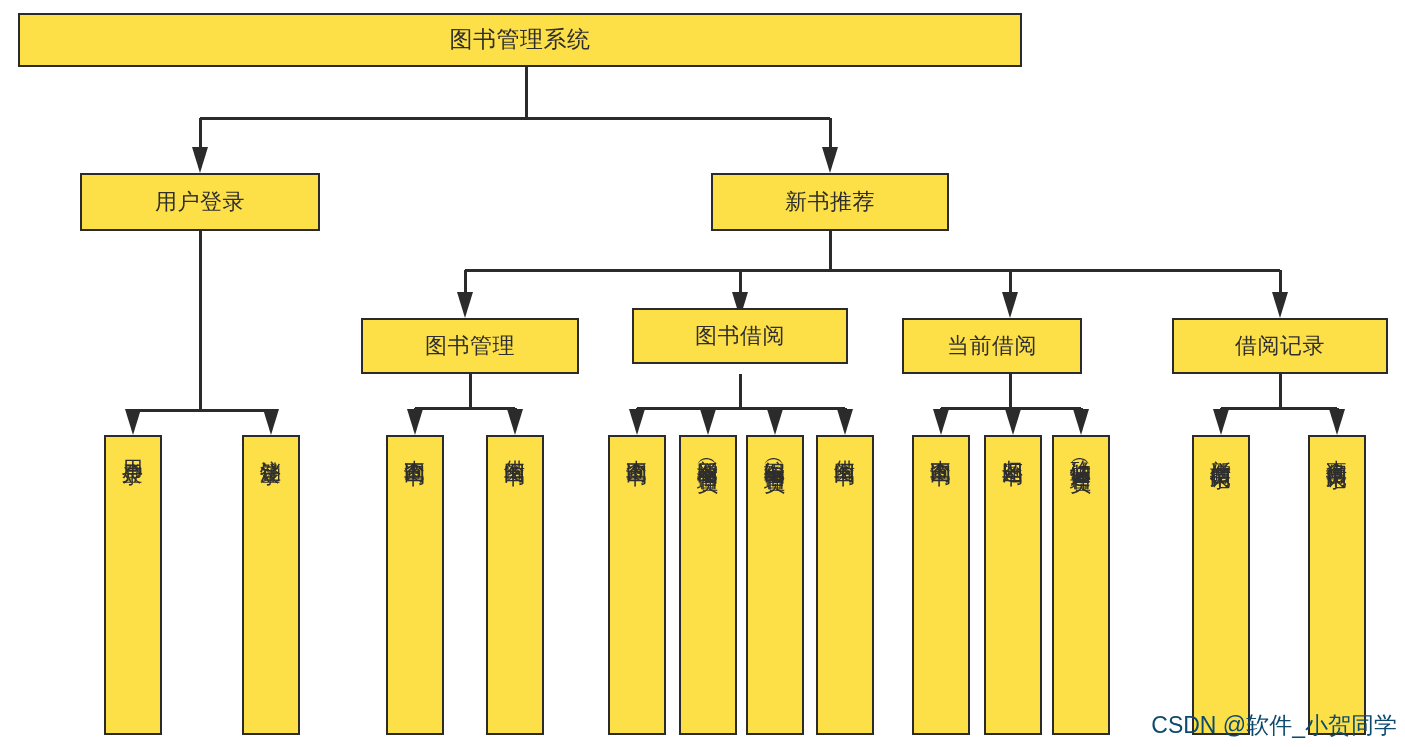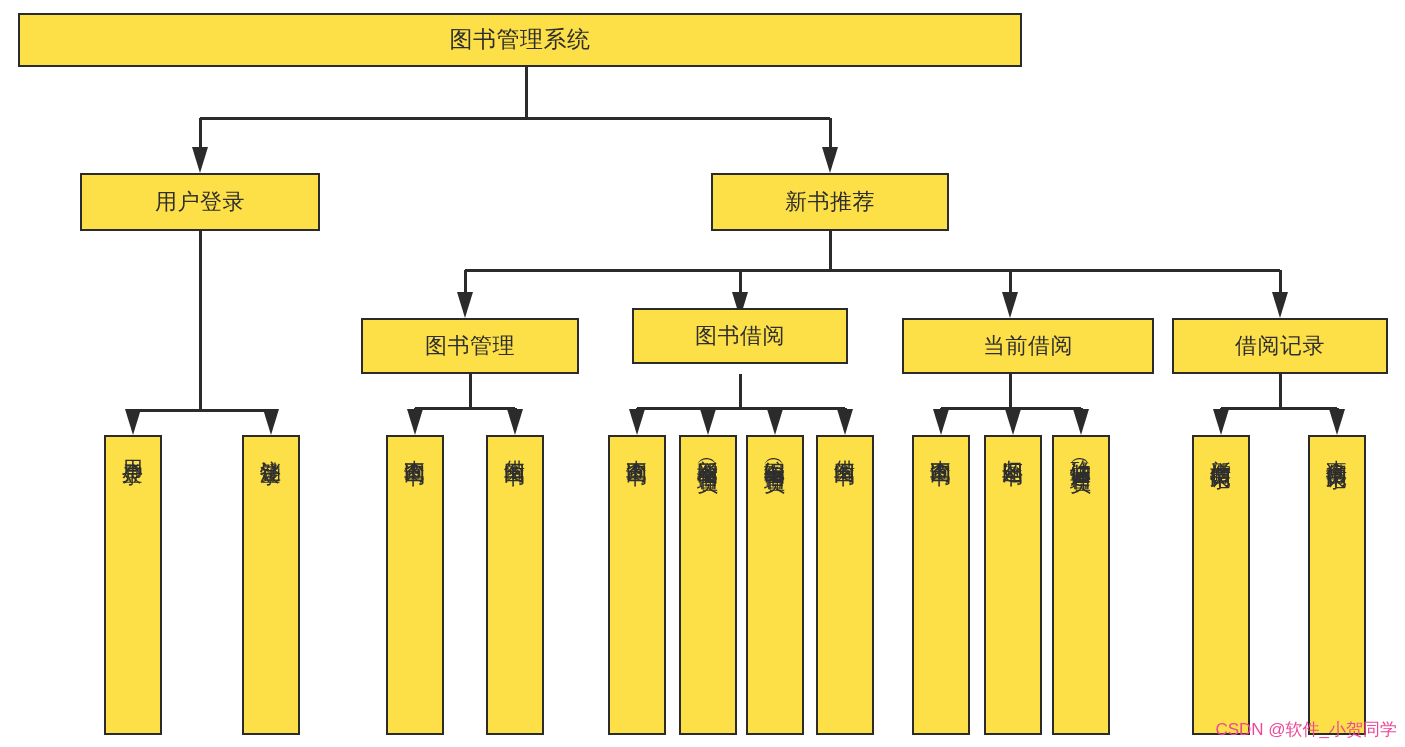--- a/index.html
+++ b/index.html
@@ -61,22 +61,22 @@
     writing-mode: vertical-rl;
     text-orientation: upright;
     font-size: 21px;
     letter-spacing: 2px;
     line-height: 1;
   }
   .watermark {
     position: absolute;
     right: 8px;
     bottom: 6px;
-    font-size: 17px;
-    color: #ec4899;
+    font-size: 23px;
+    color: #0c4a6e;
     white-space: nowrap;
     z-index: 5;
     font-family: "Liberation Sans", "DejaVu Sans", sans-serif;
   }
 </style>
 </head>
 <body>
 
 <div id="diagram-root">
 
@@ -145,21 +145,21 @@
   <div class="node horiz" id="node-l1-1" style="left: 711px; top: 173px; width: 238px; height: 58px;">
     <span class="node-label">新书推荐</span>
   </div>
 
   <div class="node horiz" id="node-l2-0" style="left: 361px; top: 318px; width: 218px; height: 56px;">
     <span class="node-label">图书管理</span>
   </div>
   <div class="node horiz" id="node-l2-1" style="left: 632px; top: 308px; width: 216px; height: 56px;">
     <span class="node-label">图书借阅</span>
   </div>
-  <div class="node horiz" id="node-l2-2" style="left: 902px; top: 318px; width: 252px; height: 56px;">
+  <div class="node horiz" id="node-l2-2" style="left: 902px; top: 318px; width: 180px; height: 56px;">
     <span class="node-label">当前借阅</span>
   </div>
   <div class="node horiz" id="node-l2-3" style="left: 1172px; top: 318px; width: 216px; height: 56px; justify-content: center;">
     <span class="node-label">借阅记录</span>
   </div>
 
   <div class="node vert" id="node-leaf-0" style="left: 104px; top: 435px; width: 58px; height: 300px;">
     <span class="node-label">用户登录</span>
   </div>
   <div class="node vert" id="node-leaf-1" style="left: 242px; top: 435px; width: 58px; height: 300px;">

